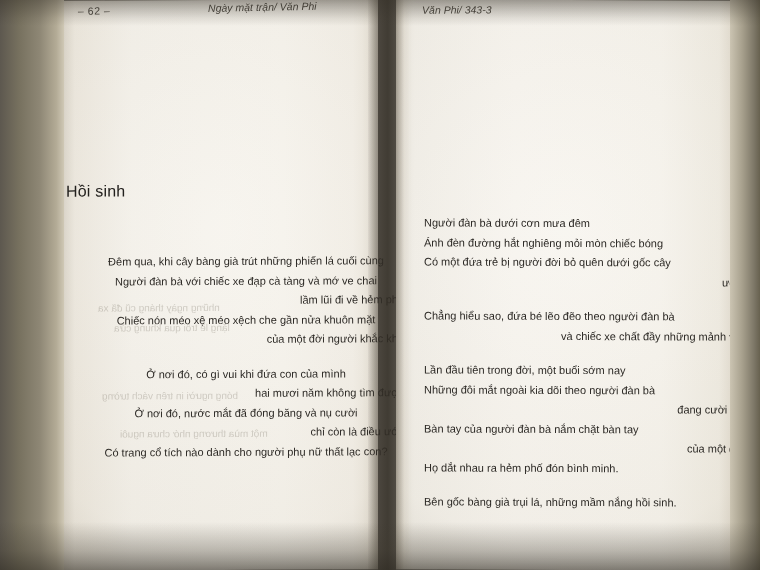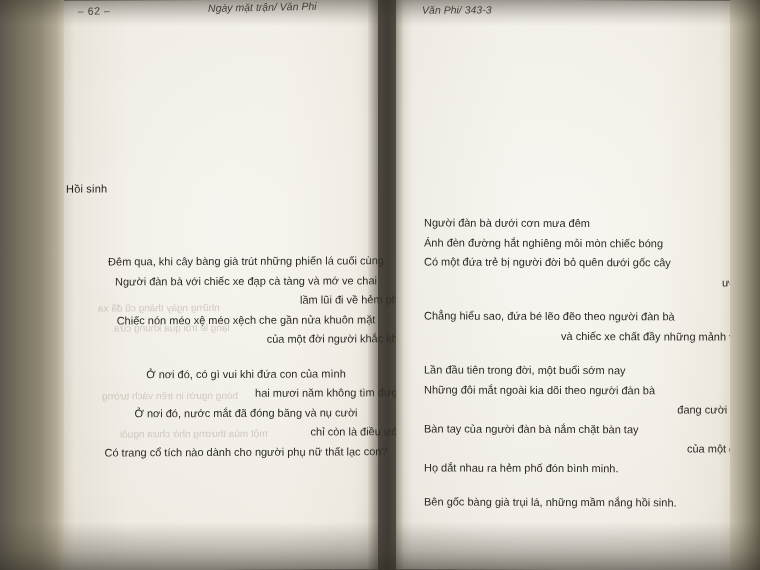--- a/index.html
+++ b/index.html
@@ -120,21 +120,21 @@
   .run-right {
     top: 4px;
     left: 26px;
     transform: rotate(-0.5deg);
     font-style: italic;
   }
   .poem-title {
     position: absolute;
     top: 182px;
     left: 4px;
-    font-size: 11px;
+    font-size: 16px;
     color: #22201d;
     letter-spacing: .2px;
   }
   .verse {
     position: absolute;
     font-size: 11px;
     line-height: 19.5px;
     color: #2b2824;
     white-space: nowrap;
   }

